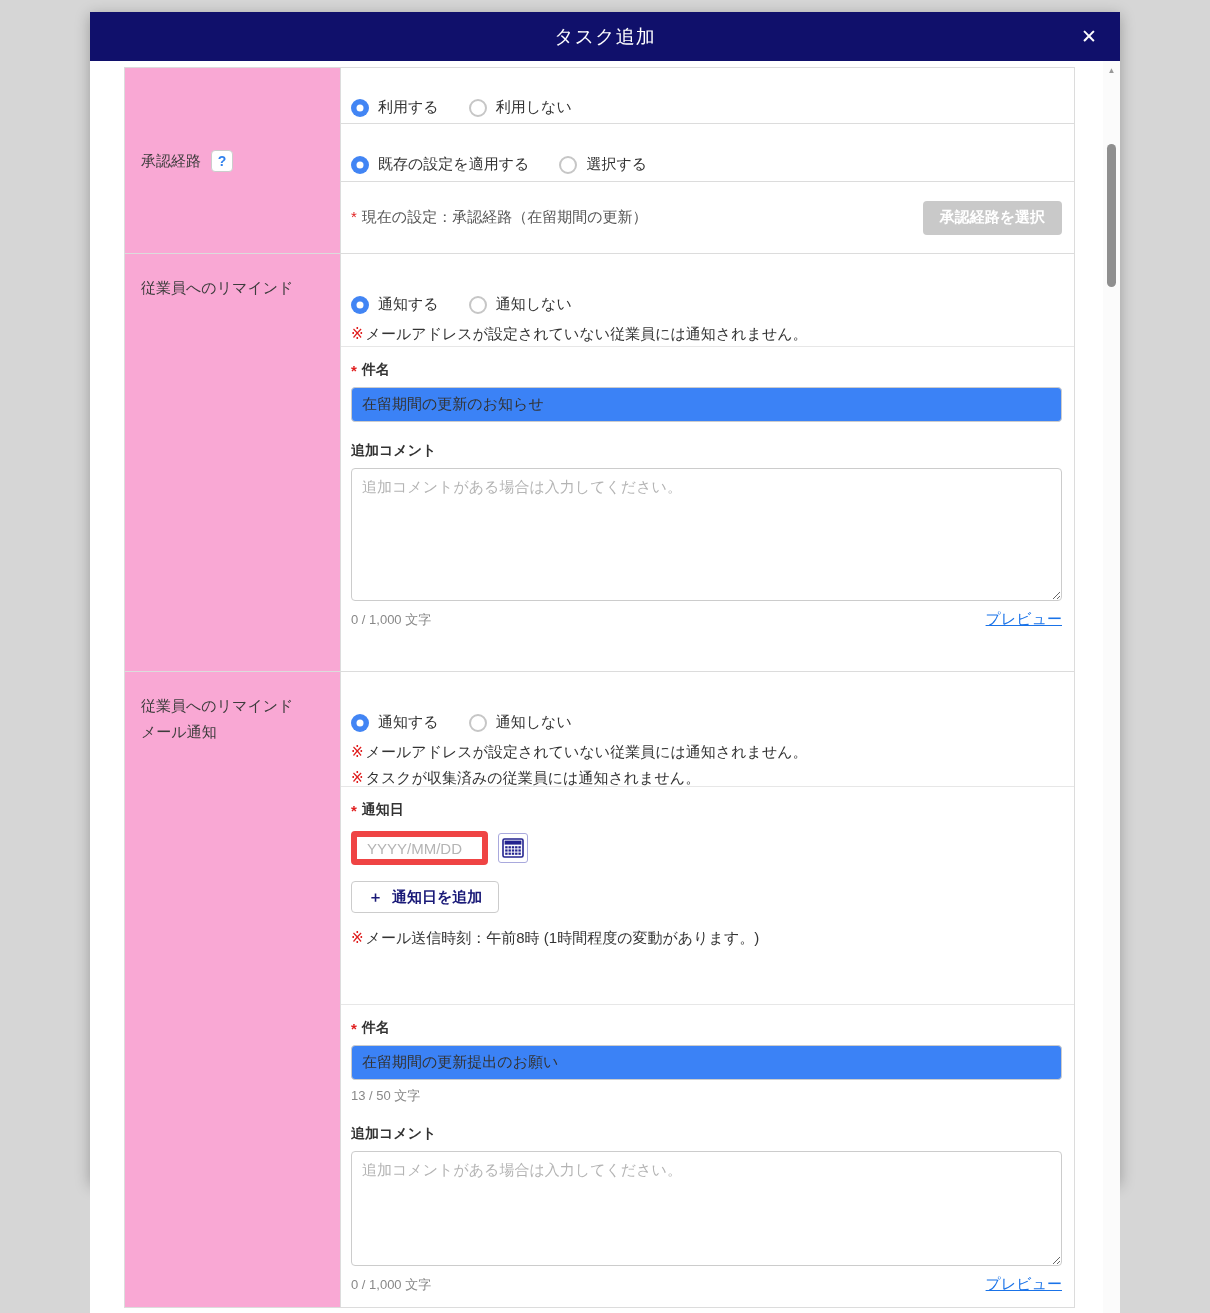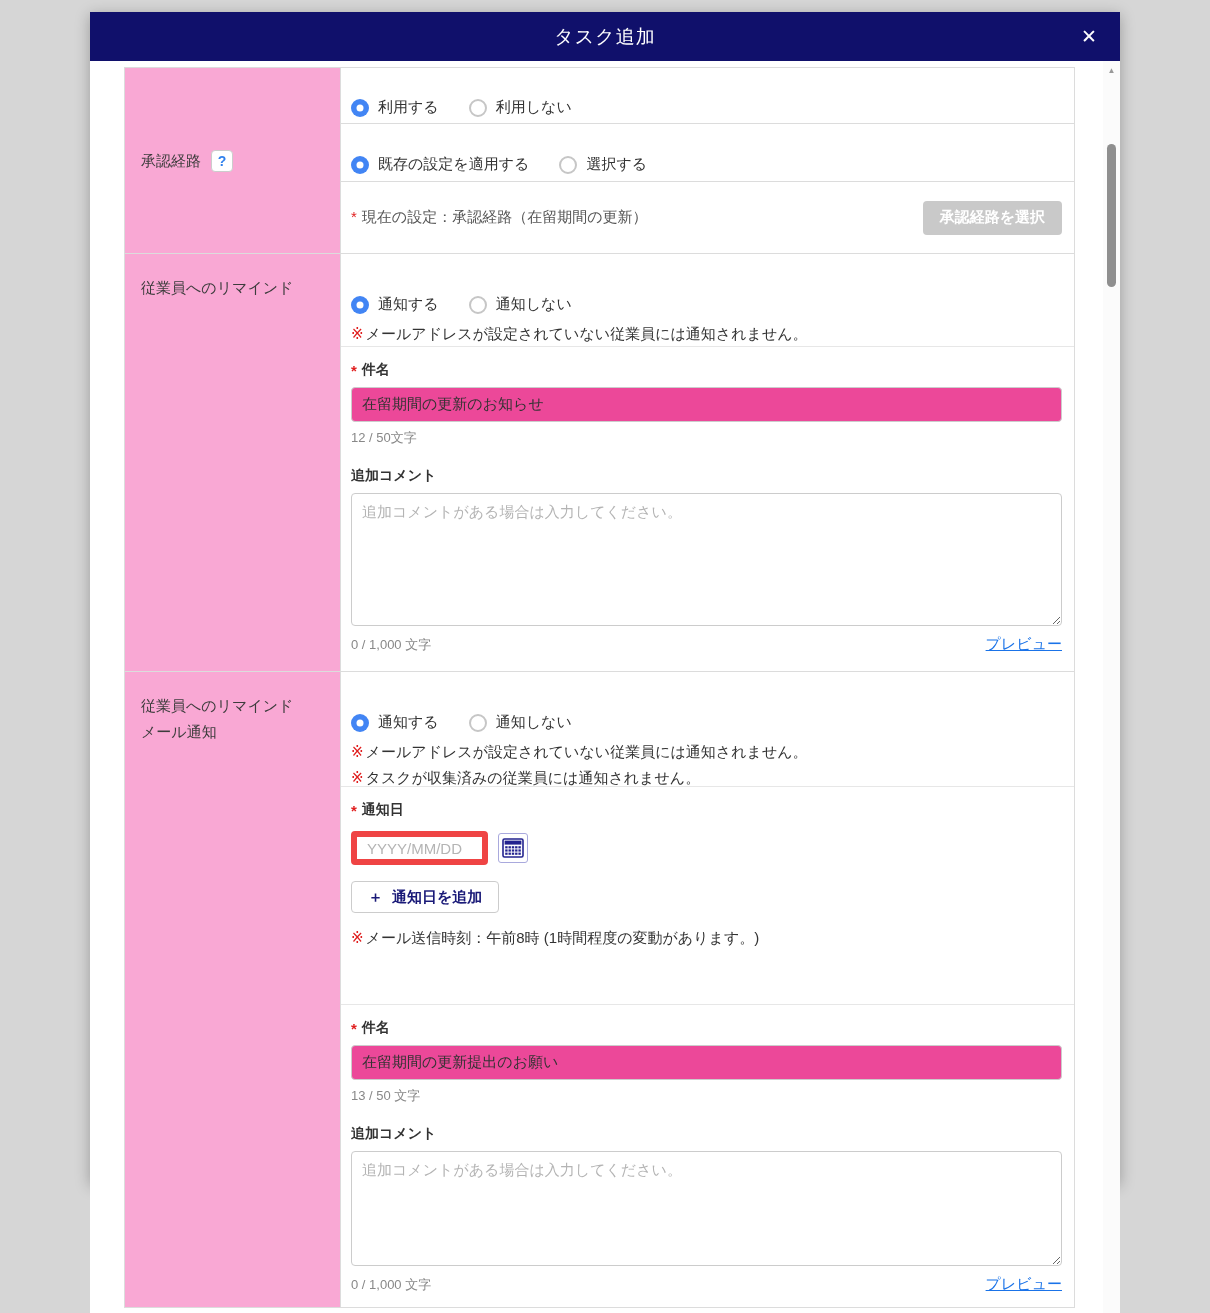--- a/index.html
+++ b/index.html
@@ -93,21 +93,21 @@
   .mail-s1 { height: 93px; padding-top: 17px; }
   .mail-s2 { height: 324px; padding-top: 14px; }
   .remind-s1 { height: 115px; padding-top: 17px; }
   .remind-s2 { height: 218px; padding-top: 14px; }
   .remind-s3 { height: 302px; padding-top: 14px; }
 
   .field-label { font-size: 14px; font-weight: bold; color: #333; display: flex; align-items: center; }
   .text-input {
     margin-top: 8px; width: 100%; height: 35px;
     border: 1px solid #ccc; border-radius: 4px; padding: 0 10px;
-    font-size: 15px; color: #333; background: #ec4899;
+    font-size: 15px; color: #333; background: #3b82f6;
     font-family: "Liberation Sans", "DejaVu Sans", sans-serif;
   }
   .counter { margin-top: 7px; font-size: 13px; color: #888; }
   .comment-label { margin-top: 20px; }
   .textarea {
     margin-top: 8px; width: 100%;
     border: 1px solid #ccc; border-radius: 4px; padding: 9px 10px;
     font-size: 15px; color: #333; resize: both;
     font-family: "Liberation Sans", "DejaVu Sans", sans-serif;
   }
@@ -205,21 +205,20 @@
               </span>
             </div>
             <div class="note-line"><span class="mark">※</span><span>メールアドレスが設定されていない従業員には通知されません。</span></div>
           </div>
           <div class="sub mail-s2">
             <div class="field-label">
                 <span class="req">*</span>
                 <span>件名</span>
               </div>
             <input class="text-input" type="text" value="在留期間の更新のお知らせ" style="">
-            <div class="counter">12 / 50文字</div>
             <div class="field-label comment-label">追加コメント</div>
             <textarea class="textarea ta-tall" placeholder="追加コメントがある場合は入力してください。" style=""></textarea>
             <div class="footer-row">
               <span class="counter" style="margin-top:0">0 / 1,000 文字</span>
               <a class="preview-link">プレビュー</a>
             </div>
           </div>
         </div>
       </div>
 

